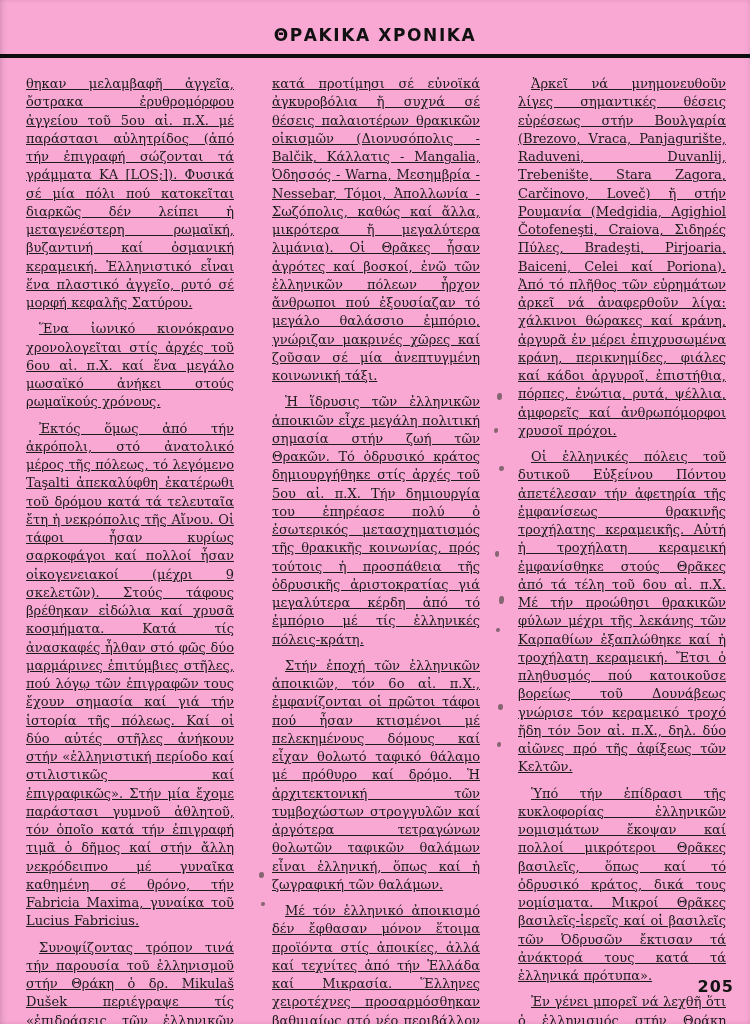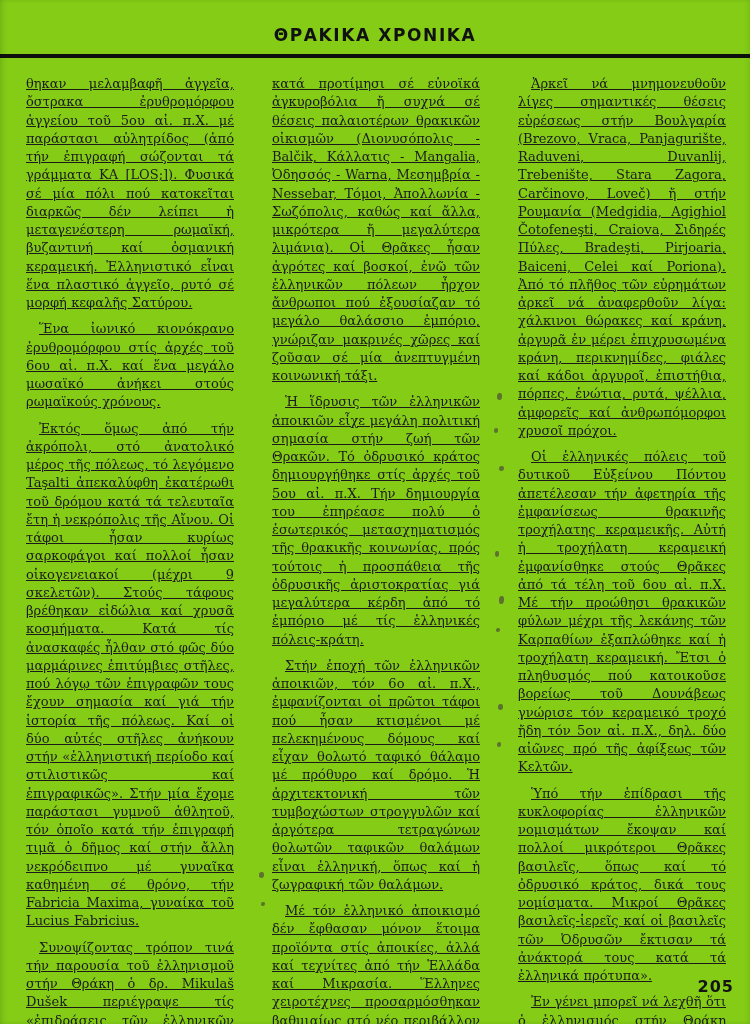--- a/index.html
+++ b/index.html
@@ -5,21 +5,21 @@
   html, body {
     margin: 0;
     padding: 0;
     background: #e8e6e2;
   }
   .page {
     position: relative;
     width: 750px;
     height: 1024px;
     margin: 0 auto;
-    background: #84cc16;
+    background: #f9a8d4;
     overflow: hidden;
     font-family: "DejaVu Serif", "Liberation Serif", serif;
     color: #1b1b1b;
     box-shadow: inset 4px 0 10px -6px rgba(0,0,0,.35), inset -3px 0 8px -6px rgba(0,0,0,.25);
   }
   .header {
     padding-top: 25px;
     text-align: center;
   }
   .title {
@@ -84,21 +84,21 @@
   <div class="header">
     <div class="title">ΘΡΑΚΙΚΑ ΧΡΟΝΙΚΑ</div>
   </div>
 
   <div class="rule"></div>
 
   <div class="columns">
 
     <div class="col">
       <p class="cont">θηκαν μελαμβαφῆ ἀγγεῖα, ὄστρακα ἐρυθρομόρφου ἀγγείου τοῦ 5ου αἰ. π.Χ. μέ παράστασι αὐλητρίδος (ἀπό τήν ἐπιγραφή σώζονται τά γράμματα ΚΑ [LOS;]). Φυσικά σέ μία πόλι πού κατοκεῖται διαρκῶς δέν λείπει ἡ μεταγενέστερη ρωμαϊκή, βυζαντινή καί ὀσμανική κεραμεική. Ἑλληνιστικό εἶναι ἕνα πλαστικό ἀγγεῖο, ρυτό σέ μορφή κεφαλῆς Σατύρου.</p>
-      <p>Ἕνα ἰωνικό κιονόκρανο ἐρυθρομόρφου στίς ἀρχές τοῦ 6ου αἰ. π.Χ. καί ἕνα μεγάλο μωσαϊκό ἀνήκει στούς ρωμαϊκούς χρόνους.</p>
+      <p>Ἕνα ἰωνικό κιονόκρανο χρονολογεῖται στίς ἀρχές τοῦ 6ου αἰ. π.Χ. καί ἕνα μεγάλο μωσαϊκό ἀνήκει στούς ρωμαϊκούς χρόνους.</p>
       <p>Ἐκτός ὅμως ἀπό τήν ἀκρόπολι, στό ἀνατολικό μέρος τῆς πόλεως, τό λεγόμενο Taşalti ἀπεκαλύφθη ἑκατέρωθι τοῦ δρόμου κατά τά τελευταῖα ἔτη ἡ νεκρόπολις τῆς Αἴνου. Οἱ τάφοι ἦσαν κυρίως σαρκοφάγοι καί πολλοί ἦσαν οἰκογενειακοί (μέχρι 9 σκελετῶν). Στούς τάφους βρέθηκαν εἰδώλια καί χρυσᾶ κοσμήματα. Κατά τίς ἀνασκαφές ἦλθαν στό φῶς δύο μαρμάρινες ἐπιτύμβιες στῆλες, πού λόγῳ τῶν ἐπιγραφῶν τους ἔχουν σημασία καί γιά τήν ἱστορία τῆς πόλεως. Καί οἱ δύο αὐτές στῆλες ἀνήκουν στήν «ἑλληνιστική περίοδο καί στιλιστικῶς καί ἐπιγραφικῶς». Στήν μία ἔχομε παράστασι γυμνοῦ ἀθλητοῦ, τόν ὁποῖο κατά τήν ἐπιγραφή τιμᾶ ὁ δῆμος καί στήν ἄλλη νεκρόδειπνο μέ γυναῖκα καθημένη σέ θρόνο, τήν Fabricia Maxima, γυναίκα τοῦ Lucius Fabricius.</p>
       <p>Συνοψίζοντας τρόπον τινά τήν παρουσία τοῦ ἑλληνισμοῦ στήν Θράκη ὁ δρ. Mikulaš Dušek περιέγραψε τίς «ἐπιδράσεις τῶν ἑλληνικῶν πόλεων τοῦ Εὐξείνου Πόντου στήν ἐξέλιξη τῶν Θρακῶν».</p>
       <p>«Ἐπαφές μεταξύ Θρακῶν καί Ἑλλήνων», εἶπε, «μαρτυροῦνται ἀπό τοῦ τρωϊκοῦ πολέμου. Οἱ ἑλληνοθρακικές σχέσεις εἶχαν βαθειές ρίζες στήν ζωή καί τῶν δύο λαῶν. Ὁ ἀποικισμός δέν ἔγινε κατά τύχη. Καθωρίσθηκε ἀπό σημαντικές οἰκονομικές ἐπιδιώξεις. Ἕλληνες μικροβιοτέχνες ἀνεζήτησαν στους Θρᾶκες νέες δυνατότητες τοποθετήσεως τῶν προϊόντων τους καί ἰσχυρές ἑλληνικές πόλεις —ὅπως ἡ Κόρινθος, ἡ Χαλκίς, ἡ Μίλητος— ἐμπορικούς σταθμούς γιά τήν ἀγορά καί πώλησι ἀγαθῶν.</p>
 
     </div>
 
     <div class="col">
       <p class="cont">κατά προτίμησι σέ εὐνοϊκά ἀγκυροβόλια ἤ συχνά σέ θέσεις παλαιοτέρων θρακικῶν οἰκισμῶν (Διονυσόπολις - Balčik, Κάλλατις - Mangalia, Ὀδησσός - Warna, Μεσημβρία - Nessebar, Τόμοι, Ἀπολλωνία - Σωζόπολις, καθώς καί ἄλλα, μικρότερα ἤ μεγαλύτερα λιμάνια). Οἱ Θρᾶκες ἦσαν ἀγρότες καί βοσκοί, ἐνῶ τῶν ἑλληνικῶν πόλεων ἦρχον ἄνθρωποι πού ἐξουσίαζαν τό μεγάλο θαλάσσιο ἐμπόριο, γνώριζαν μακρινές χῶρες καί ζοῦσαν σέ μία ἀνεπτυγμένη κοινωνική τάξι.</p>
       <p>Ἡ ἵδρυσις τῶν ἑλληνικῶν ἀποικιῶν εἶχε μεγάλη πολιτική σημασία στήν ζωή τῶν Θρακῶν. Τό ὀδρυσικό κράτος δημιουργήθηκε στίς ἀρχές τοῦ 5ου αἰ. π.Χ. Τήν δημιουργία του ἐπηρέασε πολύ ὁ ἐσωτερικός μετασχηματισμός τῆς θρακικῆς κοινωνίας, πρός τούτοις ἡ προσπάθεια τῆς ὀδρυσικῆς ἀριστοκρατίας γιά μεγαλύτερα κέρδη ἀπό τό ἐμπόριο μέ τίς ἑλληνικές πόλεις-κράτη.</p>
       <p>Στήν ἐποχή τῶν ἑλληνικῶν ἀποικιῶν, τόν 6ο αἰ. π.Χ., ἐμφανίζονται οἱ πρῶτοι τάφοι πού ἦσαν κτισμένοι μέ πελεκημένους δόμους καί εἶχαν θολωτό ταφικό θάλαμο μέ πρόθυρο καί δρόμο. Ἡ ἀρχιτεκτονική τῶν τυμβοχώστων στρογγυλῶν καί ἀργότερα τετραγώνων θολωτῶν ταφικῶν θαλάμων εἶναι ἑλληνική, ὅπως καί ἡ ζωγραφική τῶν θαλάμων.</p>

